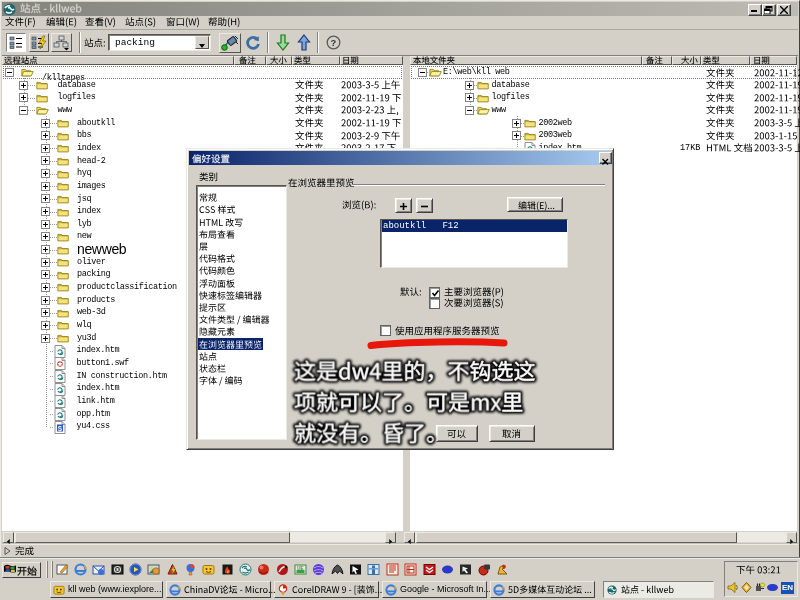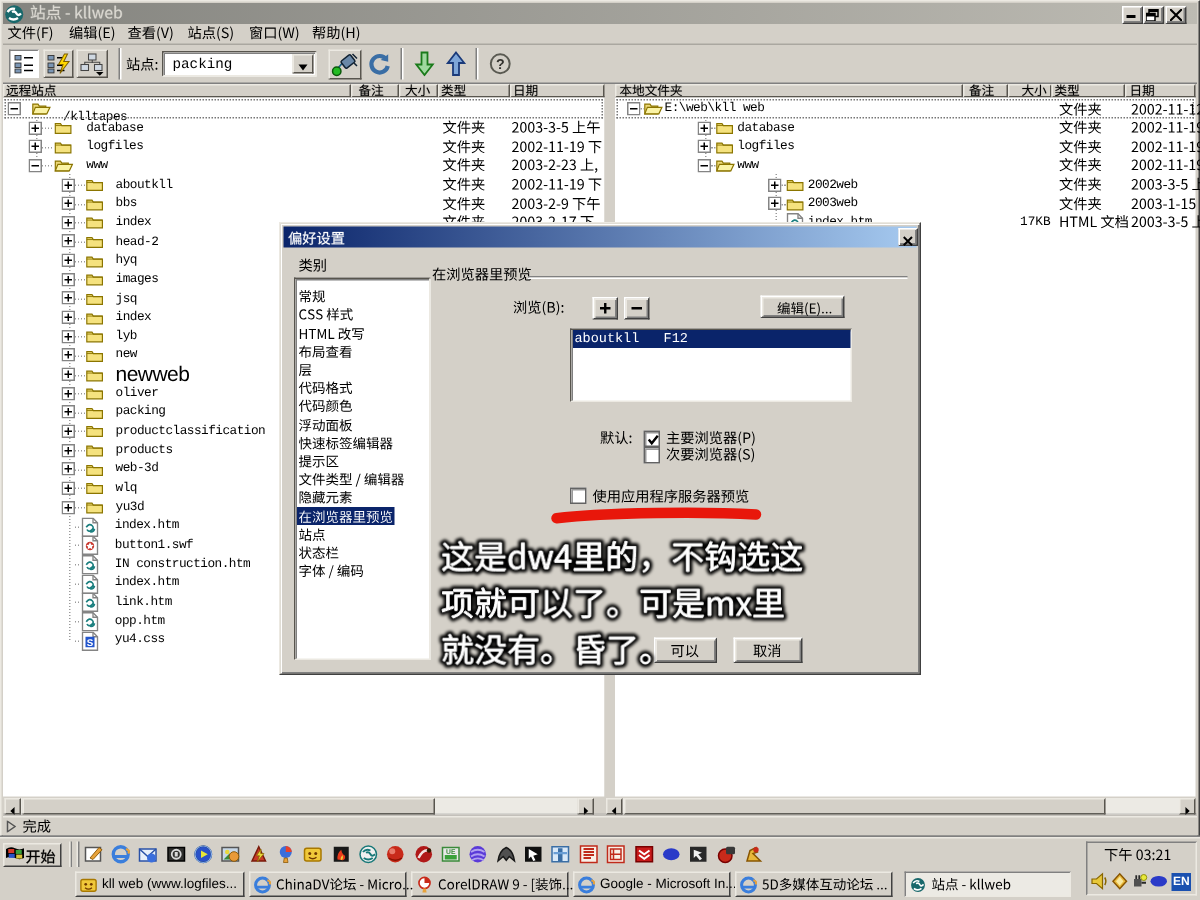--- a/index.html
+++ b/index.html
@@ -1836,21 +1836,21 @@
       <path d="M2 11 L4 4 L8 2 L9 5 L6 6 L11 11 Z" fill="#E8B83A" stroke="#885500"></path>
       <circle cx="8" cy="3.5" r="1.8" fill="#C82A1A"></circle>
     </svg></div>
 <div style="position:absolute;left:50px;top:581px;width:113px;height:17px;background:#D4D0C8;border:1px solid;border-color:#ECE9E2 #404040 #404040 #ECE9E2;overflow:hidden"></div>
 <div style="position:absolute;left:53px;top:583.5px;line-height:0"><svg width="12" height="12" viewBox="0 0 13 13">
       <rect x="1" y="2.5" width="11" height="8.5" rx="1.5" fill="#F0C83A" stroke="#A87800"></rect>
       <circle cx="4.5" cy="6" r="1" fill="#703800"></circle>
       <circle cx="8.5" cy="6" r="1" fill="#703800"></circle>
       <path d="M4 8.5 Q6.5 10.5 9 8.5" stroke="#703800" fill="none"></path>
     </svg></div>
-<div style="position:absolute;left:68px;top:582.75px;font-family:'Liberation Sans',sans-serif;font-size:9px;line-height:13.5px;color:#000;white-space:pre">kll web (www.logfiles...</div>
+<div style="position:absolute;left:68px;top:582.75px;font-family:'Liberation Sans',sans-serif;font-size:9px;line-height:13.5px;color:#000;white-space:pre">kll web (www.iexplore...</div>
 <div style="position:absolute;left:166px;top:581px;width:105px;height:17px;background:#D4D0C8;border:1px solid;border-color:#ECE9E2 #404040 #404040 #ECE9E2;overflow:hidden"></div>
 <div style="position:absolute;left:169px;top:583.5px;line-height:0"><svg width="12" height="12" viewBox="0 0 13 13">
       <circle cx="6.5" cy="6.5" r="5" fill="none" stroke="#3A7EDC" stroke-width="2.2"></circle>
       <path d="M2 8 H11" stroke="#3A7EDC" stroke-width="2"></path>
       <path d="M10 3 Q13 4 11.5 6" stroke="#E8A23A" stroke-width="1.5" fill="none"></path>
     </svg></div>
 <div style="position:absolute;left:184px;top:584.58px;line-height:0;z-index:5"><svg width="91.584" height="9.54" style="overflow:visible">
       <g transform="scale(1) translate(0,7.92) scale(0.009,-0.009)" style="fill:#000">
         <use href="#g65" x="0"></use>
         <use href="#g143" x="638"></use>

